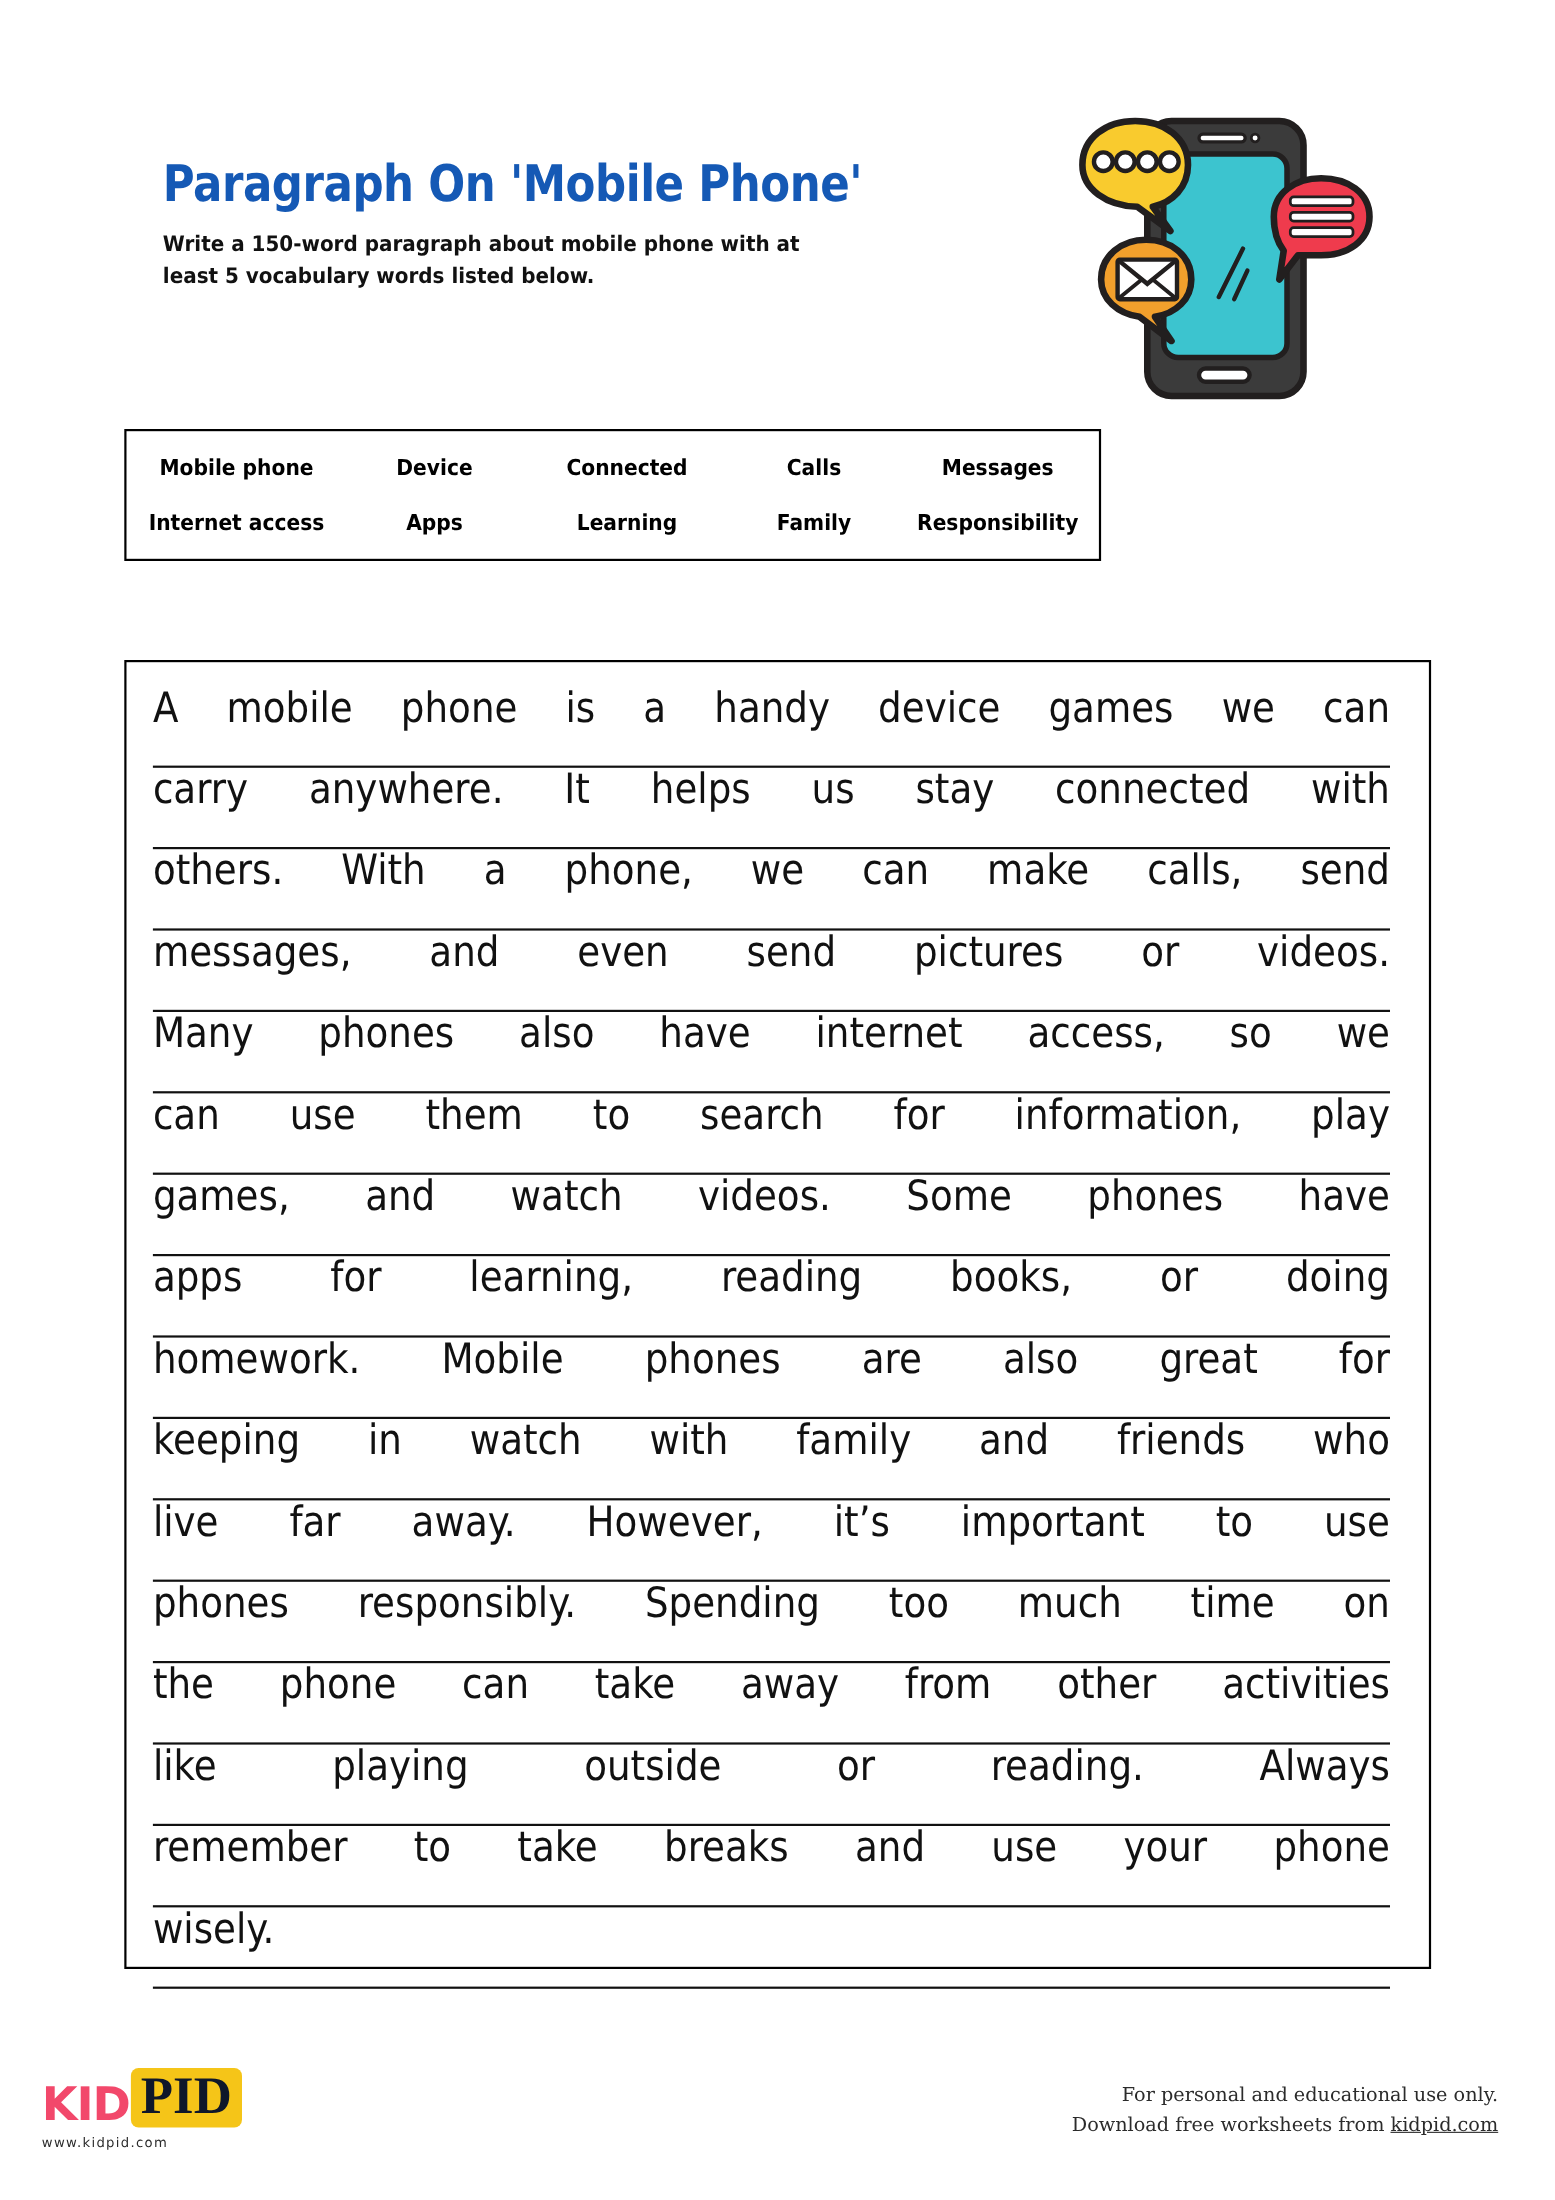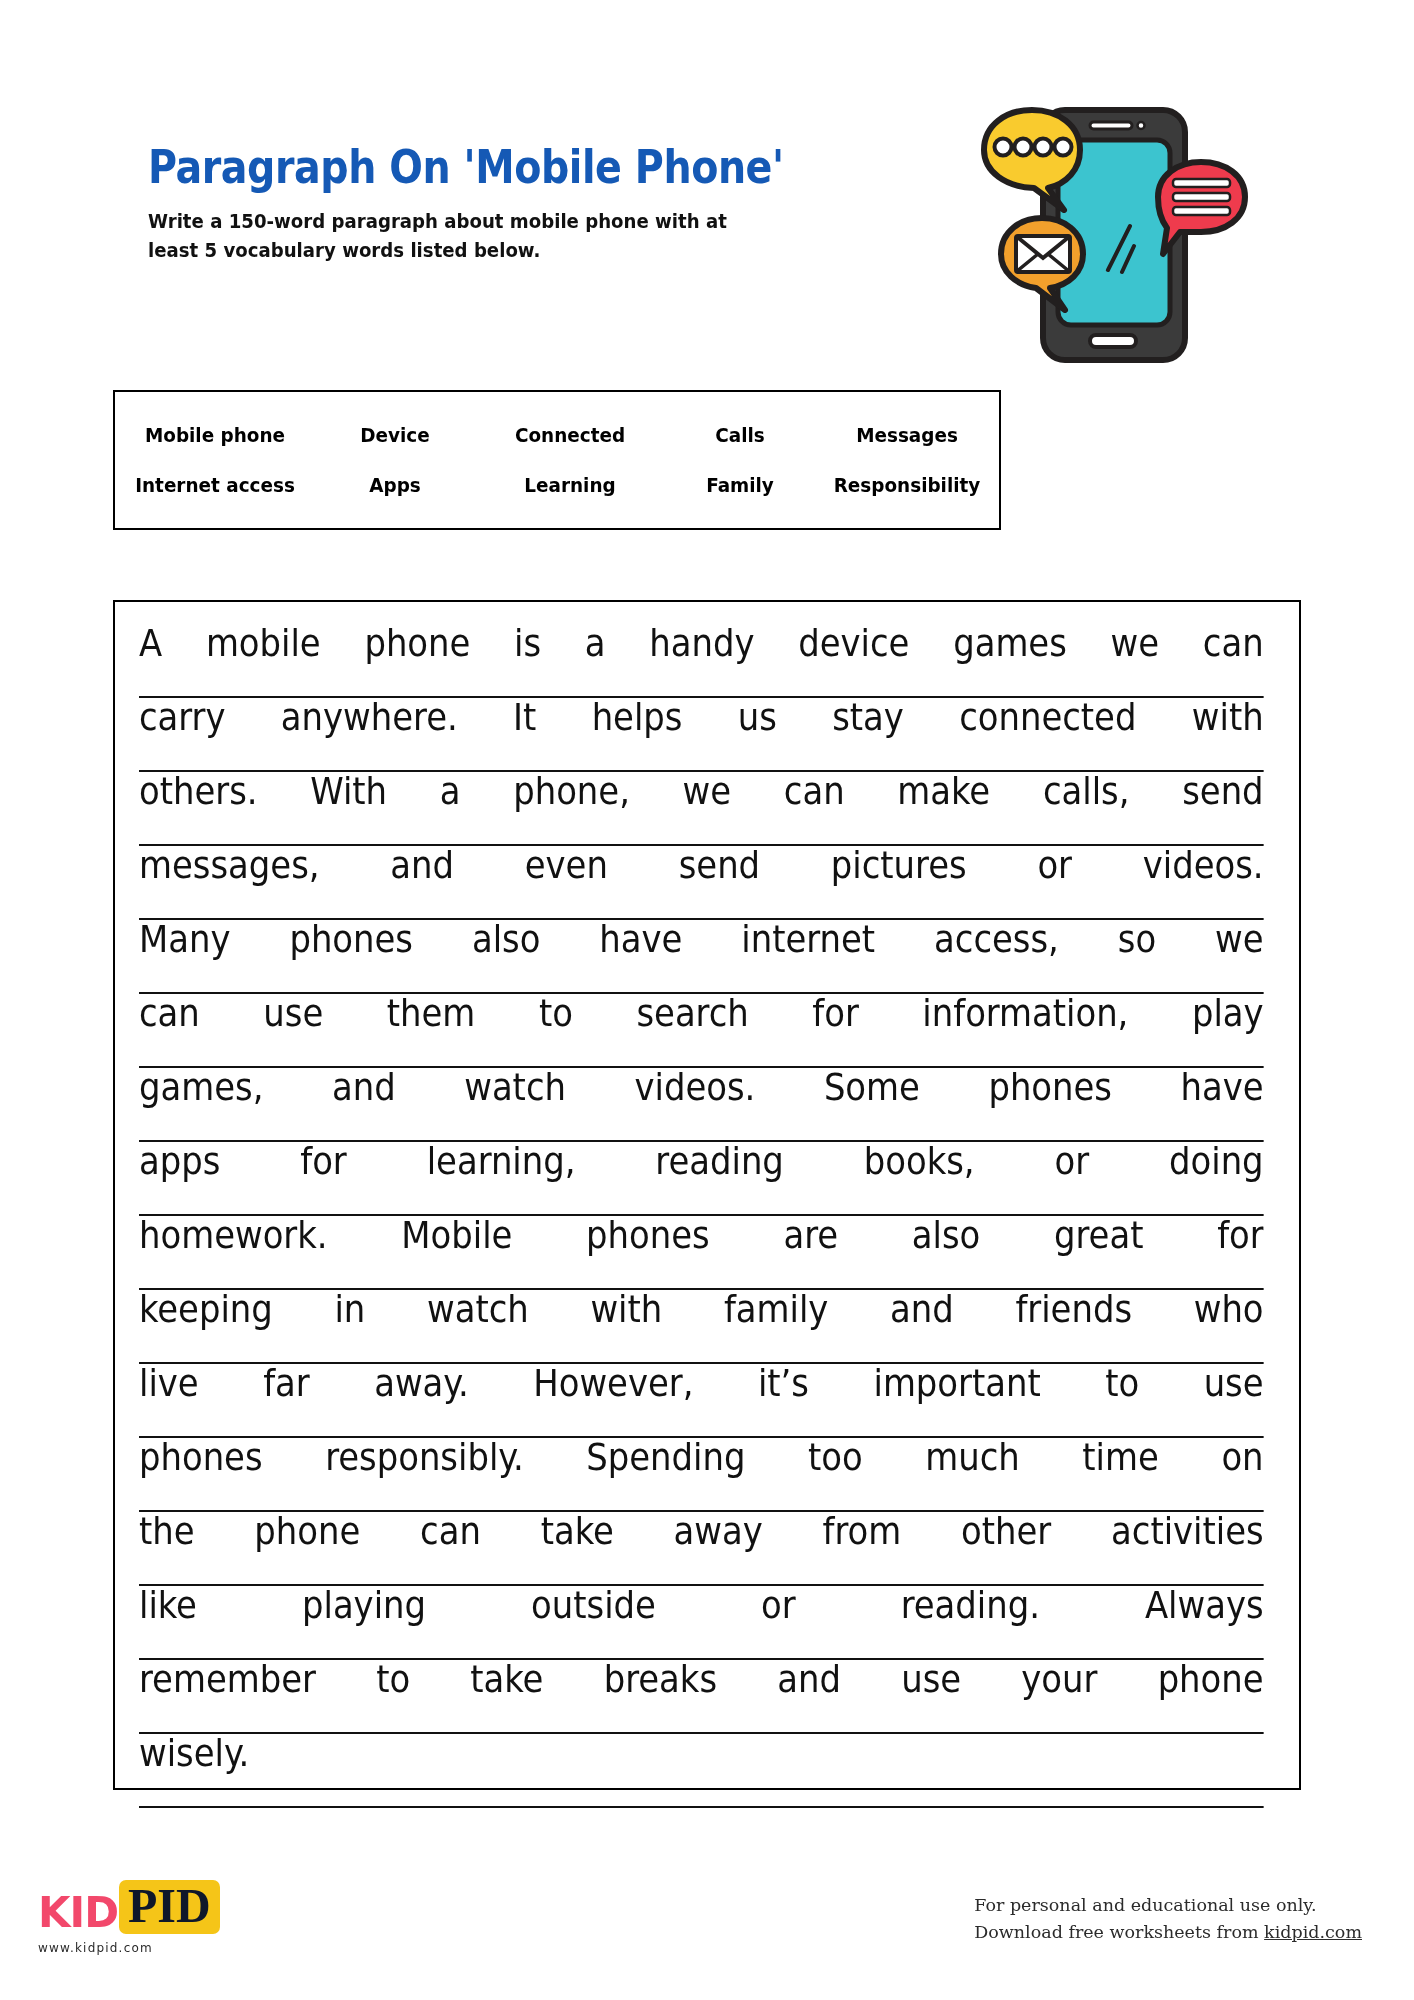--- a/index.html
+++ b/index.html
@@ -60,21 +60,21 @@
     height: 290px;
   }
   .illustration svg { display: block; }
 
   
   .vocab-box {
     position: absolute;
     left: 113px;
     top: 390px;
     width: 888px;
-    height: 140px;
+    height: 120px;
     border: 2.5px solid #000000;
     box-sizing: border-box;
     display: flex;
     flex-direction: column;
     justify-content: center;
   }
   .vocab-row {
     display: flex;
     width: 100%;
     align-items: center;
@@ -172,20 +172,21 @@
     font-family: "DejaVu Sans", sans-serif;
     font-size: 12px;
     color: #2b2b2b;
     letter-spacing: 1.2px;
     margin-top: 7px;
   }
   .footer-note {
     position: absolute;
     right: 52px;
     top: 22px;
+    text-align: right;
     font-family: "DejaVu Serif", serif;
     font-size: 17.5px;
     color: #2b2b2b;
     line-height: 1.55;
   }
   .footer-note a,
   .footer-link {
     color: #2b2b2b;
     text-decoration: underline;
     margin-top: 17px;

